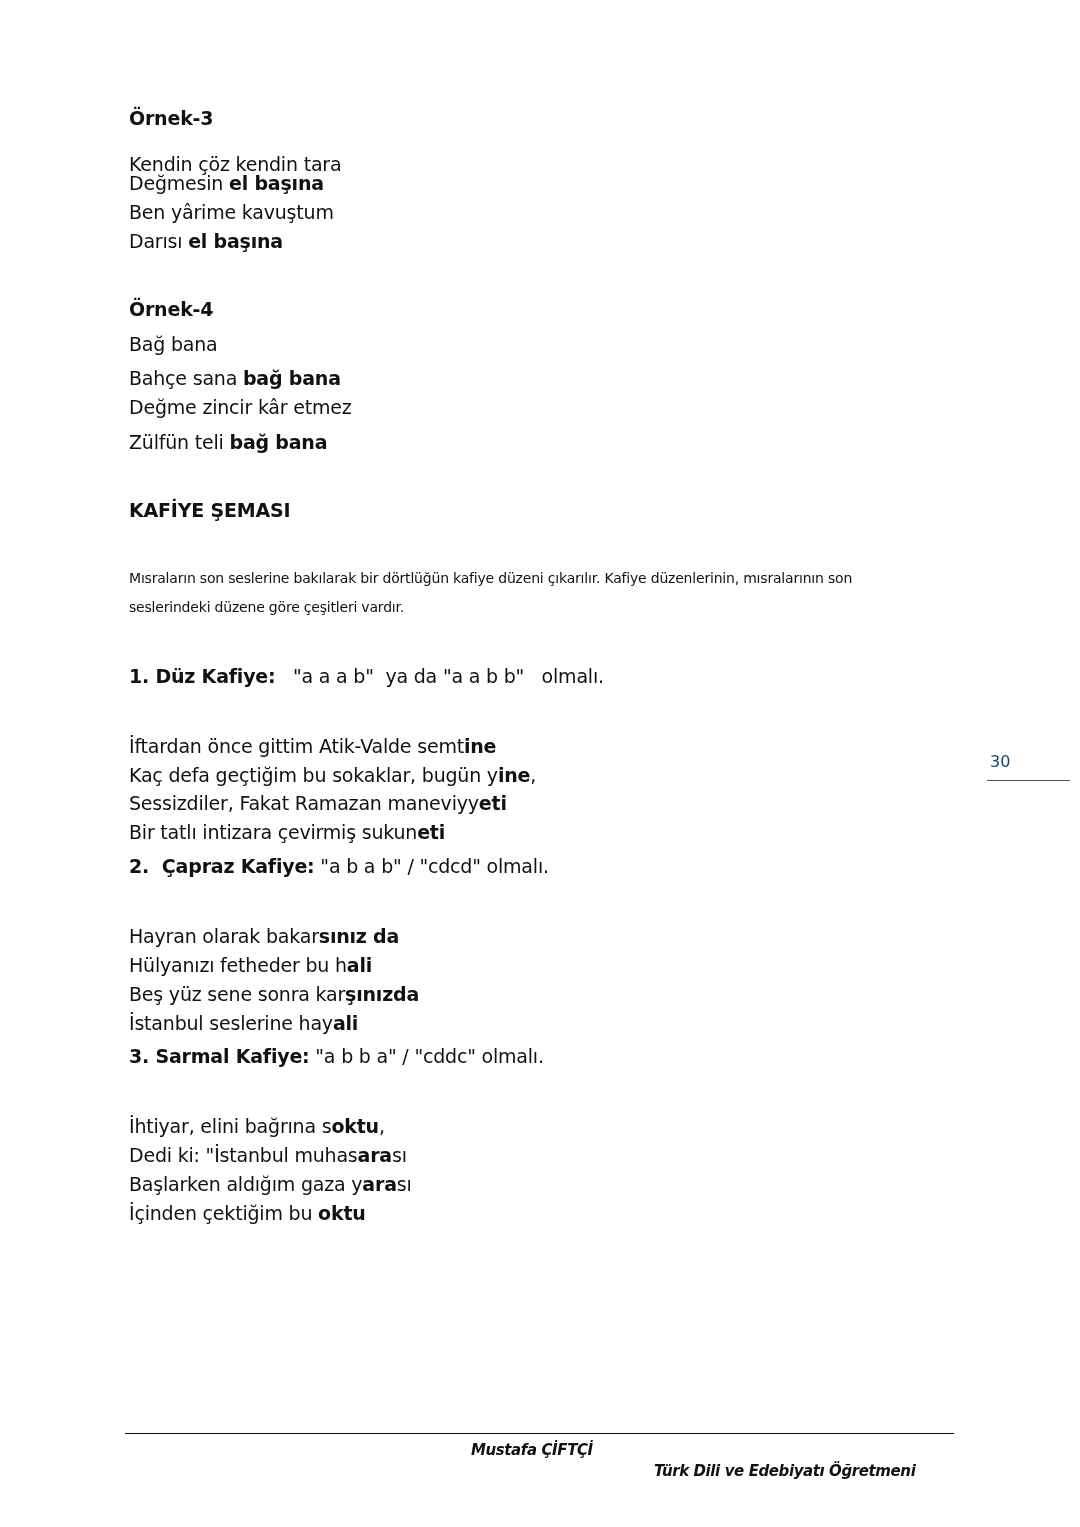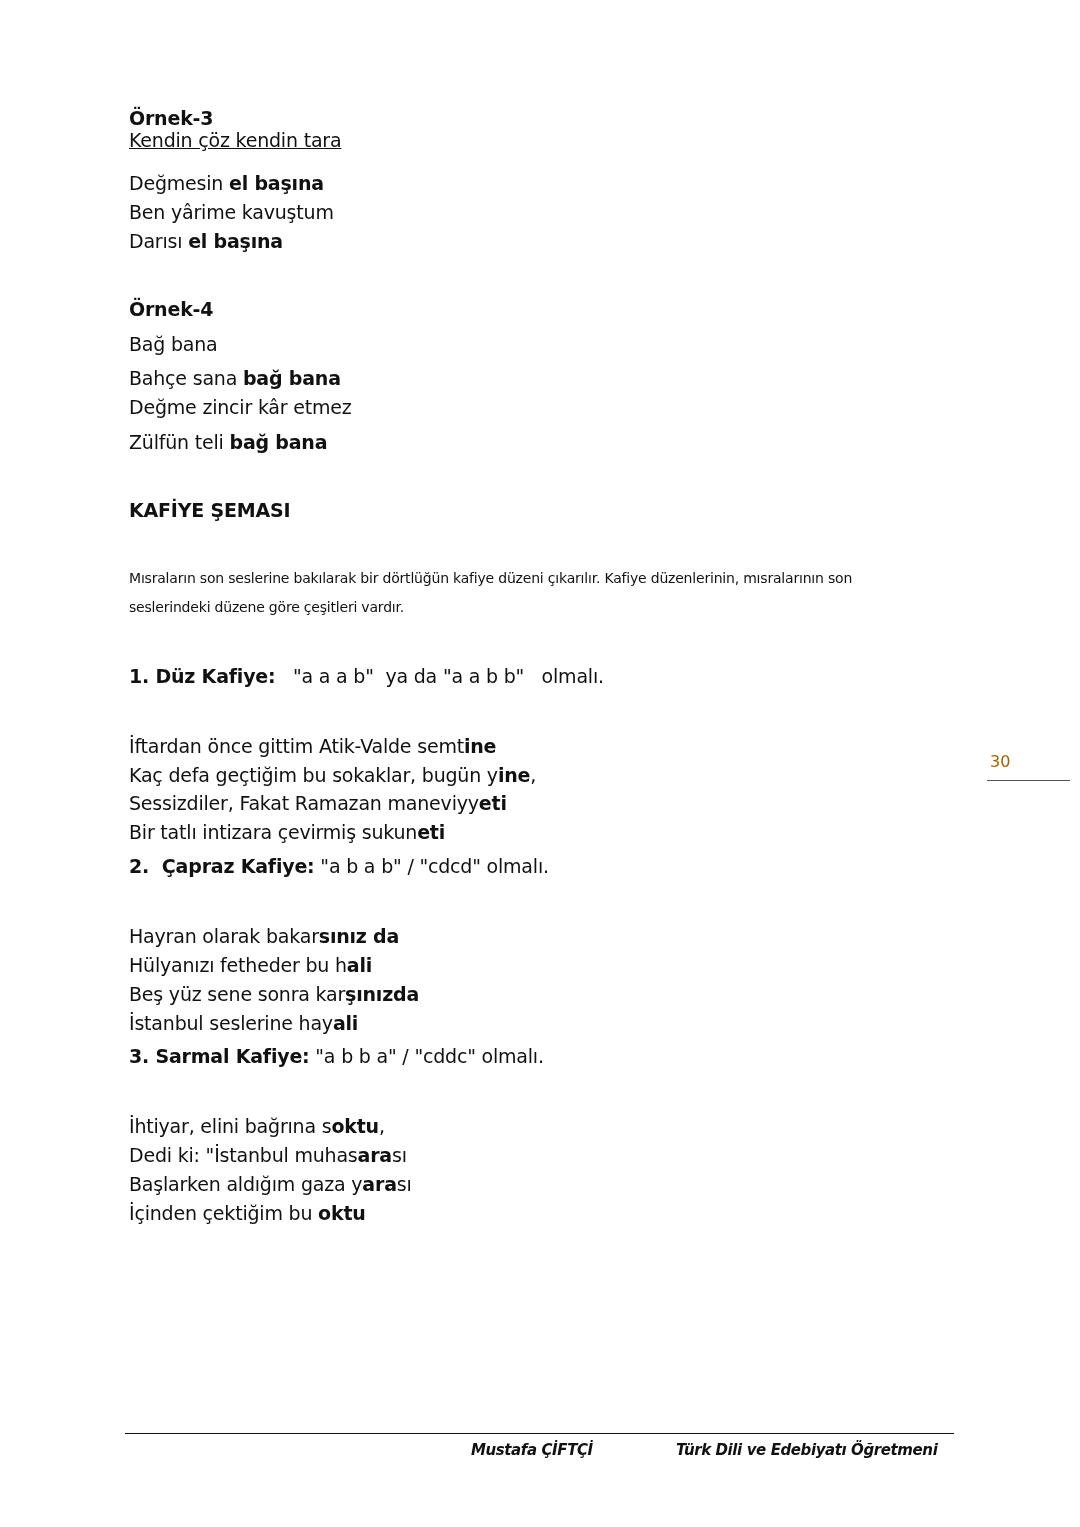--- a/index.html
+++ b/index.html
@@ -40,21 +40,21 @@
       line-height: 29px;
       letter-spacing: -0.2px;
     }
     b { font-weight: bold; }
     .page-number {
       position: absolute;
       left: 990px;
       top: 752px;
       font-size: 16px;
       line-height: 20px;
-      color: #a16207;
+      color: #0c4a6e;
     }
     .page-number-rule {
       position: absolute;
       left: 987px;
       top: 780px;
       width: 83px;
       height: 1px;
       background: #555;
     }
     .footer-rule {
@@ -75,21 +75,21 @@
       white-space: nowrap;
       letter-spacing: -0.4px;
     }
   </style>
 </head>
 <body>
 
 <div class="page">
 
   <div class="line heading" style="top:106px;">Örnek-3</div>
-  <div class="line" style="top:128px;text-decoration:underline;"><span>Kendin çöz kendin tara</span><b></b></div>
+  <div class="line" style="top:152px;"><span>Kendin çöz kendin tara</span><b></b></div>
   <div class="line" style="top:171px;"><span>Değmesin </span><b>el başına</b></div>
   <div class="line" style="top:200px;"><span>Ben yârime kavuştum</span><b></b></div>
   <div class="line" style="top:229px;"><span>Darısı </span><b>el başına</b></div>
 
   <div class="line heading" style="top:297px;">Örnek-4</div>
   <div class="line" style="top:332px;"><span>Bağ bana</span><b></b></div>
   <div class="line" style="top:366px;"><span>Bahçe sana </span><b>bağ bana</b></div>
   <div class="line" style="top:395px;"><span>Değme zincir kâr etmez</span><b></b></div>
   <div class="line" style="top:430px;"><span>Zülfün teli </span><b>bağ bana</b></div>
 
@@ -113,15 +113,15 @@
   <div class="line" style="top:1114px;"><span>İhtiyar, elini bağrına s</span><b>oktu</b><span>,</span></div>
   <div class="line" style="top:1143px;"><span>Dedi ki: "İstanbul muhas</span><b>ara</b><span>sı</span></div>
   <div class="line" style="top:1172px;"><span>Başlarken aldığım gaza y</span><b>ara</b><span>sı</span></div>
   <div class="line" style="top:1201px;"><span>İçinden çektiğim bu </span><b>oktu</b><span></span></div>
 
   <div class="page-number">30</div>
   <div class="page-number-rule"></div>
 
   <div class="footer-rule"></div>
   <div class="footer-text" style="left:471px;">Mustafa ÇİFTÇİ</div>
-  <div class="footer-text" style="left:676px;">Türk Dili ve Edebiyatı Öğretmeni</div>
+  <div class="footer-text" style="left:654px;margin-top:21px;">Türk Dili ve Edebiyatı Öğretmeni</div>
 
 </div>
 
 </body></html>

